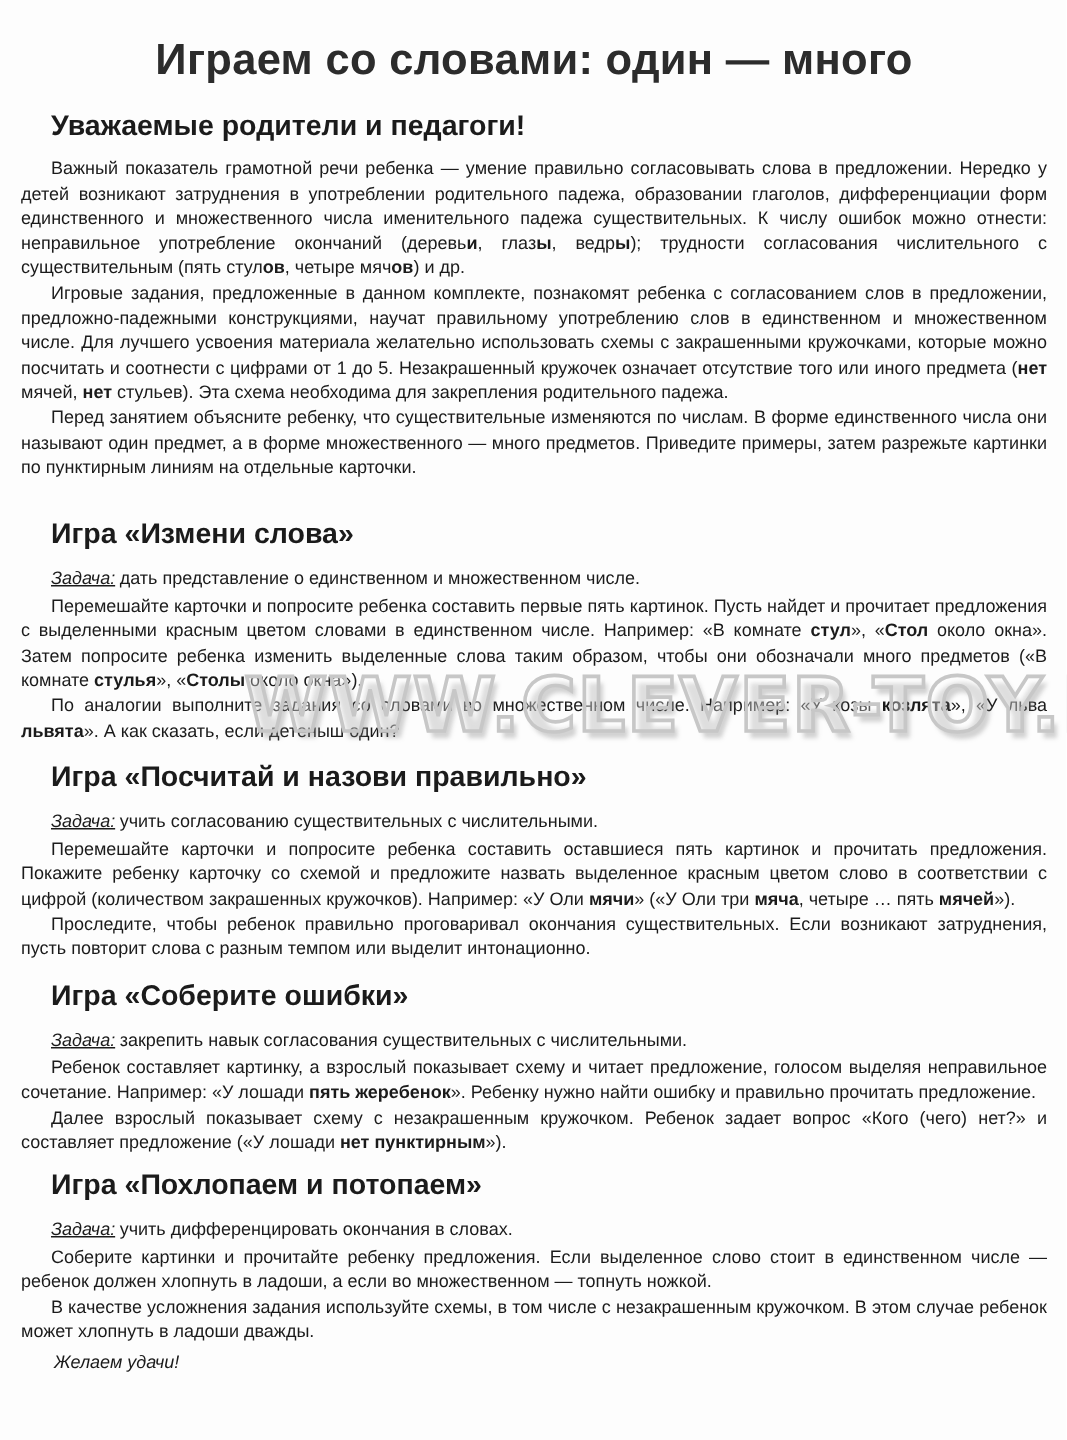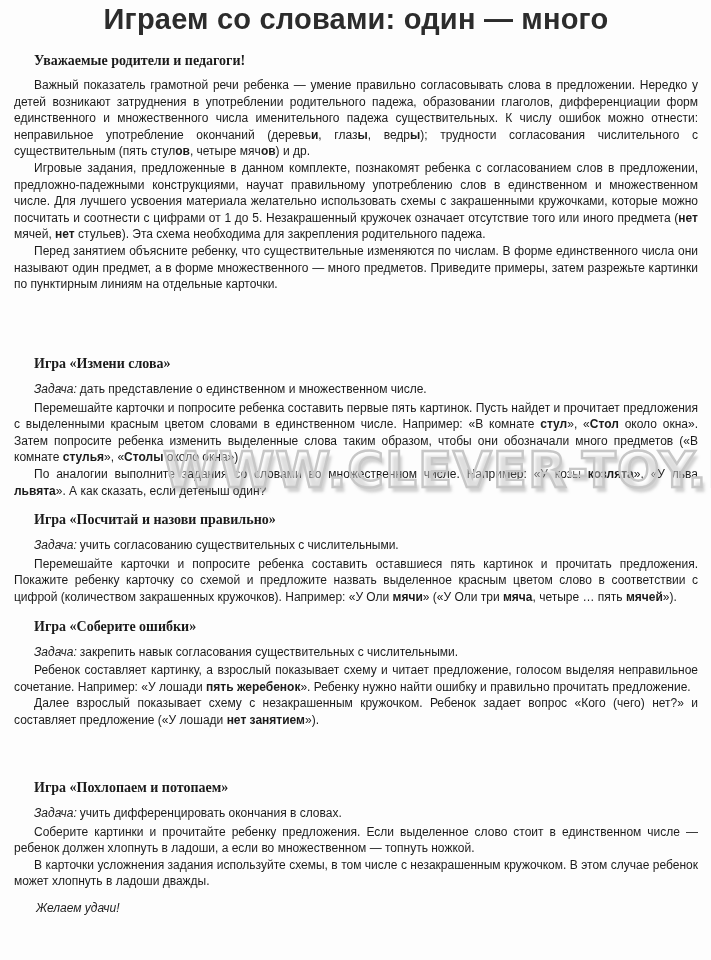--- a/index.html
+++ b/index.html
@@ -8,52 +8,51 @@
     position:relative;
     width:711px; height:960px;
     margin:0 auto;
     background:#fdfdfd;
     font-family:"Liberation Sans", sans-serif;
     color:#1b1b1b;
     overflow:hidden;
   }
   .block { position:absolute; left:14px; right:13px; }
   .block-top    { top:0; }
-  .block-games  { top:356px; }
+  .block-games  { top:346px; }
   .block-game4  { top:780px; }
   .block-footer { top:888px; left:36px; right:36px; }
 
   h1.title {
     text-align:center;
     font-size:29px;
     font-weight:bold;
     color:#2c2c2c;
-    padding-top:3px;
+    padding-top:24px;
     letter-spacing:0.2px;
   }
   .shead {
-    font-size:14px;
+    font-size:19px;
     font-weight:bold;
     padding-left:20px;
     margin-top:15px;
     margin-bottom:6px;
-    font-family:Liberation Serif, serif;
   }
   .block-top .shead { margin-top:17px; margin-bottom:8px; }
   p.body {
     font-size:12px;
     line-height:16.6px;
     text-align:justify;
     text-indent:20px;
   }
   .game .shead { margin-top:13px; margin-bottom:9px; }
   .block-games .game:first-child .shead,
   .block-game4 .game .shead { margin-top:0; }
   p.task { margin-bottom:2px; }
-  .task-label { font-style:italic; margin-right:3px; }
+  .task-label { font-style:italic; margin-right:3px;text-decoration:underline; }
 
   .footer-note {
     text-align:center;
     font-style:italic;
     font-size:13.4px;
     line-height:17.5px;
     text-indent:0 !important;
   }
   .footer-signoff {
     text-align:center;
@@ -100,37 +99,38 @@
       <div class="shead">Игра «Измени слова»</div>
       <p class="body task"><span class="task-label">Задача:</span><span>дать представление о единственном и множественном числе.</span></p>
       <p class="body">Перемешайте карточки и попросите ребенка составить первые пять картинок. Пусть найдет и прочитает предложения с выделенными красным цветом словами в единственном числе. Например: «В комнате <b>стул</b>», «<b>Стол</b> около окна». Затем попросите ребенка изменить выделенные слова таким образом, чтобы они обозначали много предметов («В комнате <b>стулья</b>», «<b>Столы</b> около окна»).</p>
       <p class="body">По аналогии выполните задания со словами во множественном числе. Например: «У козы <b>козлята</b>», «У льва <b>львята</b>». А как сказать, если детеныш один?</p>
     </section>
 
     <section class="game">
       <div class="shead">Игра «Посчитай и назови правильно»</div>
       <p class="body task"><span class="task-label">Задача:</span><span>учить согласованию существительных с числительными.</span></p>
       <p class="body">Перемешайте карточки и попросите ребенка составить оставшиеся пять картинок и прочитать предложения. Покажите ребенку карточку со схемой и предложите назвать выделенное красным цветом слово в соответствии с цифрой (количеством закрашенных кружочков). Например: «У Оли <b>мячи</b>» («У Оли три <b>мяча</b>, четыре … пять <b>мячей</b>»).</p>
+      <p class="body">Проследите, чтобы ребенок правильно проговаривал окончания существительных. Если возникают затруднения, пусть повторит слова с разным темпом или выделит интонационно.</p>
     </section>
 
     <section class="game">
       <div class="shead">Игра «Соберите ошибки»</div>
       <p class="body task"><span class="task-label">Задача:</span><span>закрепить навык согласования существительных с числительными.</span></p>
       <p class="body">Ребенок составляет картинку, а взрослый показывает схему и читает предложение, голосом выделяя неправильное сочетание. Например: «У лошади <b>пять жеребенок</b>». Ребенку нужно найти ошибку и правильно прочитать предложение.</p>
-      <p class="body">Далее взрослый показывает схему с незакрашенным кружочком. Ребенок задает вопрос «Кого (чего) нет?» и составляет предложение («У лошади <b>нет занятием</b>»).</p>
+      <p class="body">Далее взрослый показывает схему с незакрашенным кружочком. Ребенок задает вопрос «Кого (чего) нет?» и составляет предложение («У лошади <b>нет пунктирным</b>»).</p>
     </section>
 
   </div>
 
   <div class="block block-game4">
     <section class="game">
       <div class="shead">Игра «Похлопаем и потопаем»</div>
       <p class="body task"><span class="task-label">Задача:</span><span>учить дифференцировать окончания в словах.</span></p>
       <p class="body">Соберите картинки и прочитайте ребенку предложения. Если выделенное слово стоит в единственном числе — ребенок должен хлопнуть в ладоши, а если во множественном — топнуть ножкой.</p>
-      <p class="body">В карточки усложнения задания используйте схемы, в том числе с незакрашенным кружочком. В этом случае ребенок может хлопнуть в ладоши дважды.</p>
+      <p class="body">В качестве усложнения задания используйте схемы, в том числе с незакрашенным кружочком. В этом случае ребенок может хлопнуть в ладоши дважды.</p>
     </section>
   </div>
 
   <div class="block block-footer">
     <p class="body footer-signoff">Желаем удачи!</p>
   </div>
 
 </div>
 
 </body></html>

